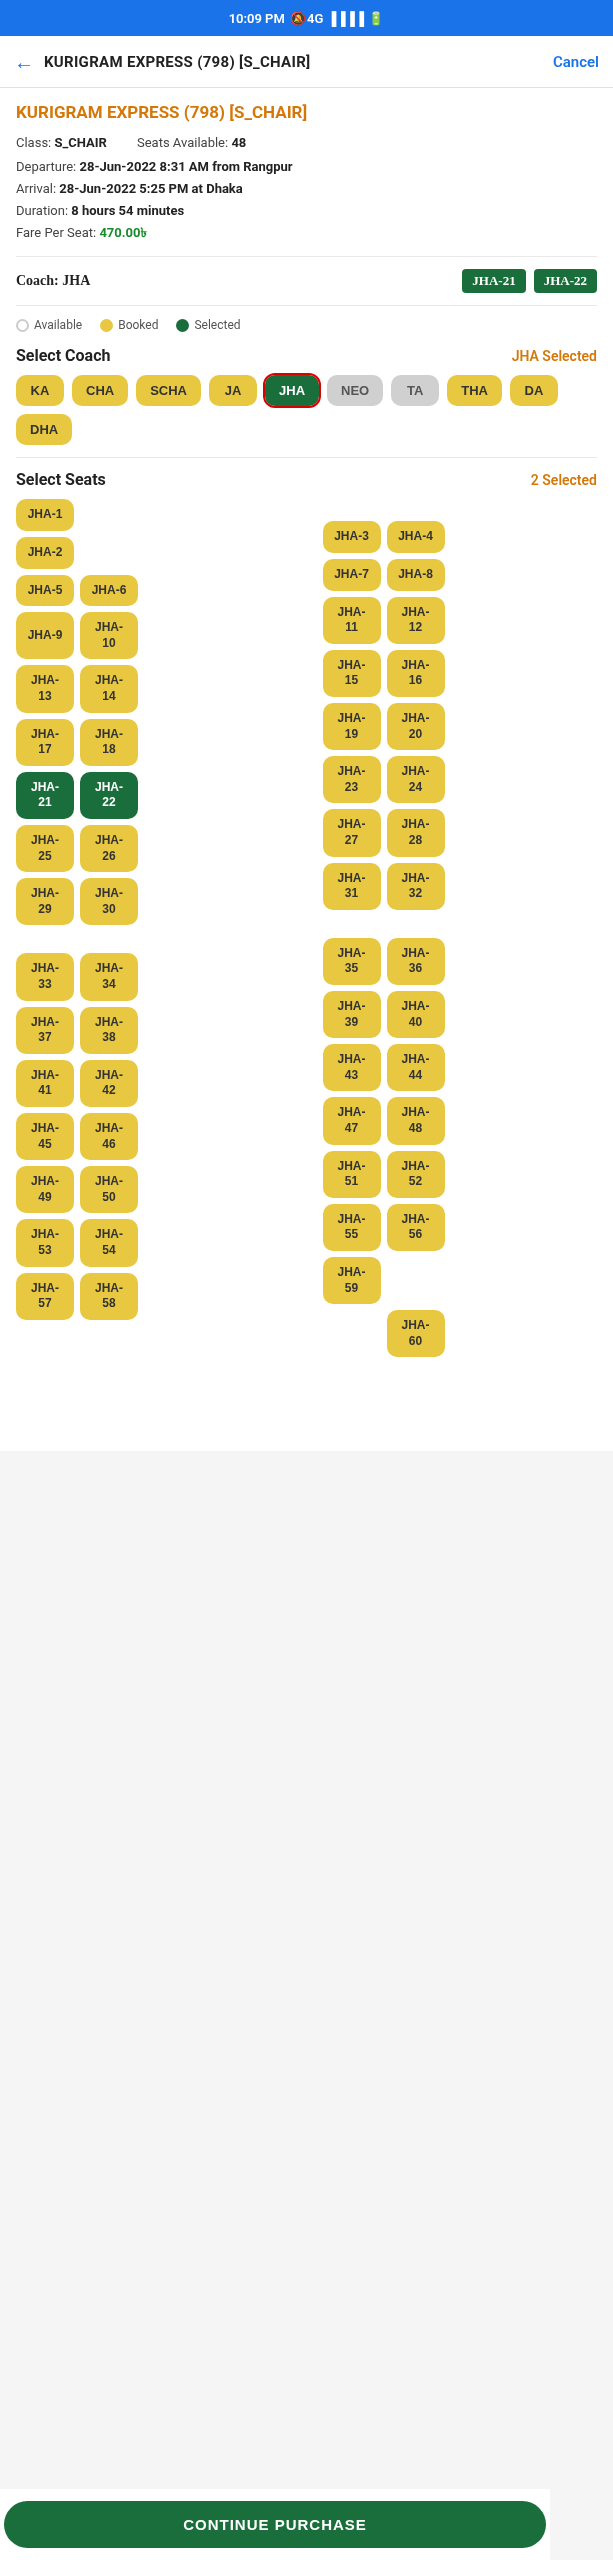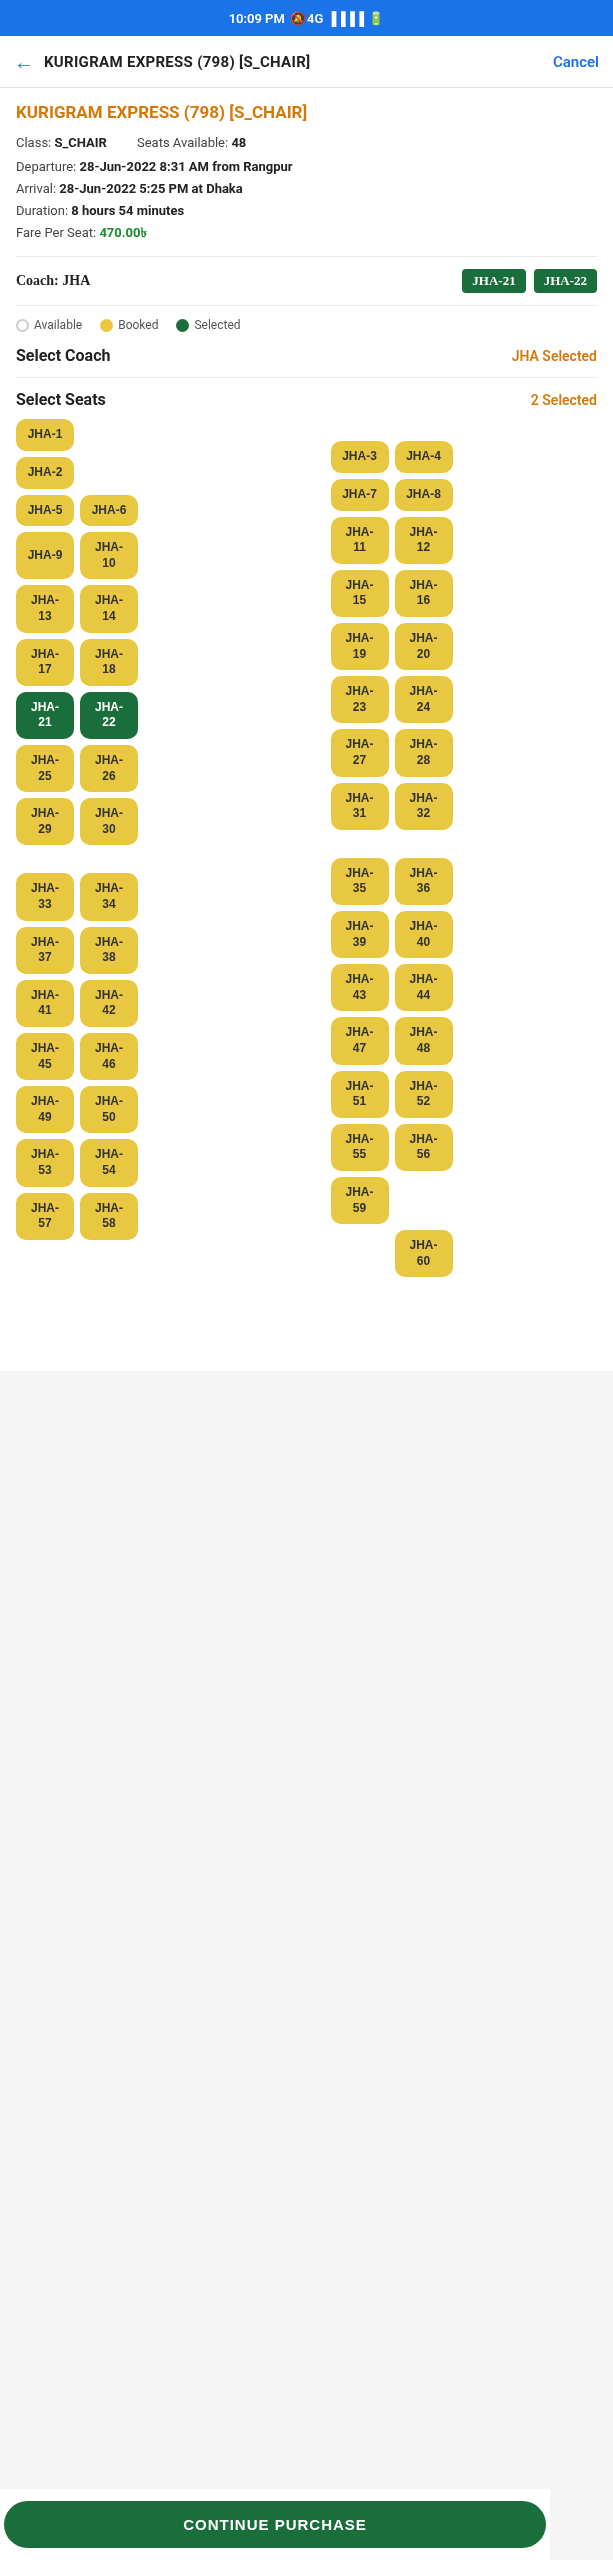--- a/index.html
+++ b/index.html
@@ -184,21 +184,21 @@
 
     
     .all-seats {
       padding: 0 0 80px 0;
     }
 
     
     .seats-container {
       display: grid;
       grid-template-columns: 1fr 24px 1fr;
-      gap: 12px;
+      gap: 4px;
     }
     .seats-left-col {
       display: flex;
       flex-direction: column;
       gap: 6px;
     }
     .seats-right-col {
       display: flex;
       flex-direction: column;
       gap: 6px;
@@ -314,20 +314,32 @@
       <div class="legend-dot selected"></div>
       <span>Selected</span>
     </div>
   </div>
 
   <div class="section-header">
     <span class="section-title">Select Coach</span>
     <span class="section-status">JHA Selected</span>
   </div>
 
+  <div class="coach-grid">
+    <button class="coach-btn">KA</button>
+    <button class="coach-btn">CHA</button>
+    <button class="coach-btn">SCHA</button>
+    <button class="coach-btn">JA</button>
+    <button class="coach-btn selected-coach">JHA</button>
+    <button class="coach-btn grey">NEO</button>
+    <button class="coach-btn grey">TA</button>
+    <button class="coach-btn">THA</button>
+    <button class="coach-btn">DA</button>
+    <button class="coach-btn">DHA</button>
+  </div>
 
   <div class="divider"></div>
 
   <div class="section-header">
     <span class="section-title">Select Seats</span>
     <span class="section-status">2 Selected</span>
   </div>
 
   <div class="all-seats">
     <div class="seats-container">

